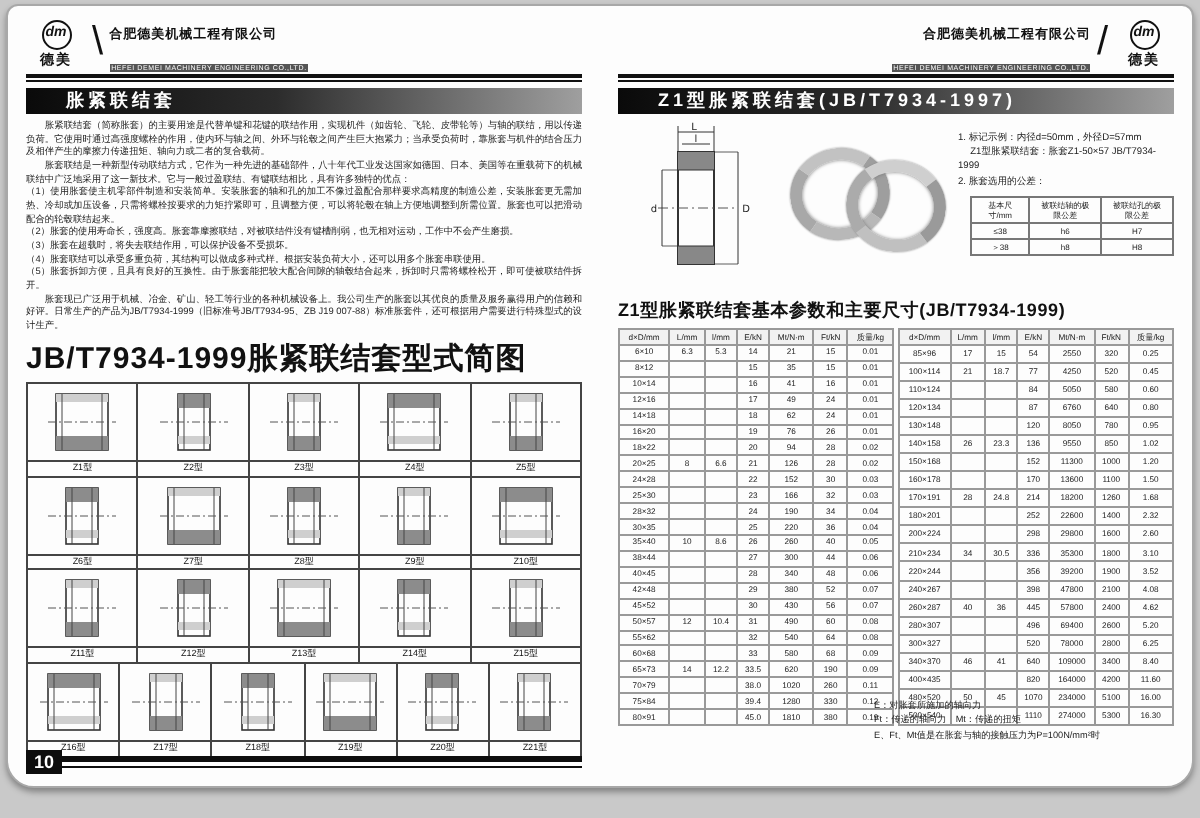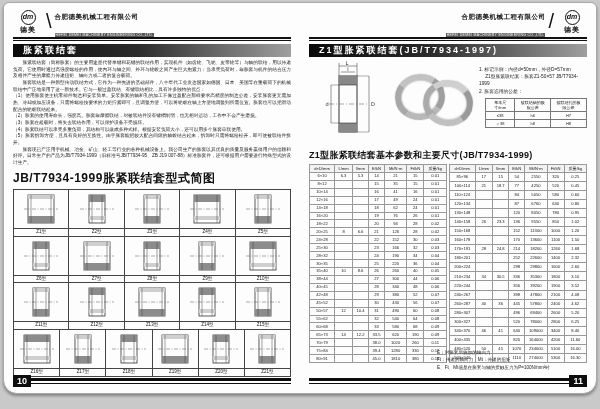--- a/index.html
+++ b/index.html
@@ -18,27 +18,27 @@
   .logo-cn { font-size:7px; font-weight:bold; color:#111; letter-spacing:1px; }
   .hdr-slash { font-size:20px; color:#111; margin:0 3px; line-height:22px; }
   .co { padding-top:3px; }
   .co-cn { font-size:6.5px; font-weight:bold; color:#111; letter-spacing:.5px; }
   .co-en { font-size:3.5px; color:#fff; background:#555; padding:0 1px; letter-spacing:.3px; margin-top:1px; display:inline-block; }
   .co.right { text-align:right; }
   .hdr-rule { border-top:2px solid #111; border-bottom:1px solid #111; height:4px; margin-top:1px; }
 
   
   .banner { margin-top:3px; height:13px; background:linear-gradient(90deg,#0a0a0a 0%,#2c2c2c 45%,#9f9f9f 100%);
-            color:#fff; font-weight:bold; font-size:9px; line-height:13px; padding-left:10px; letter-spacing:2px; }
+            color:#fff; font-weight:bold; font-size:9px; line-height:13px; padding-left:20px; letter-spacing:2px; }
 
   
   .bodytext { margin-top:3px; }
   .para { font-size:4.7px; line-height:1.42; color:#1c1c1c; text-align:justify; }
 
-  .section-title { font-size:12px; font-weight:bold; color:#111; margin:3px 0 2px 0; letter-spacing:.5px; }
+  .section-title { font-size:15px; font-weight:bold; color:#111; margin:3px 0 2px 0; letter-spacing:.5px; }
 
   
   .dgrid { border:1px solid #444; }
   .dg-row { display:flex; border-top:1px solid #444; }
   .dg-row:first-child { border-top:none; }
   .dg-cell { flex:1; border-left:1px solid #444; display:flex; flex-direction:column; align-items:center; }
   .dg-cell:first-child { border-left:none; }
   .dg-pic { height:38px; padding:2px 0; }
   .dg-label { font-size:4.5px; color:#111; border-top:1px solid #444; width:100%; text-align:center; line-height:1.5; }
 
@@ -872,20 +872,16 @@
             </tbody>
           </table>
       </div>
 
       <div class="footnotes">
         <div class="fn-line">E：对胀套所施加的轴向力</div>
         <div class="fn-line">Ft：传递的轴向力　Mt：传递的扭矩</div>
         <div class="fn-line">E、Ft、Mt值是在胀套与轴的接触压力为P=100N/mm²时</div>
       </div>
 
-      <div class="footer">
-        <div class="frule"></div>
-        <div class="pageno">11</div>
-      </div>
     </div>
 
   </div>
 </div>
 
 </body></html>

